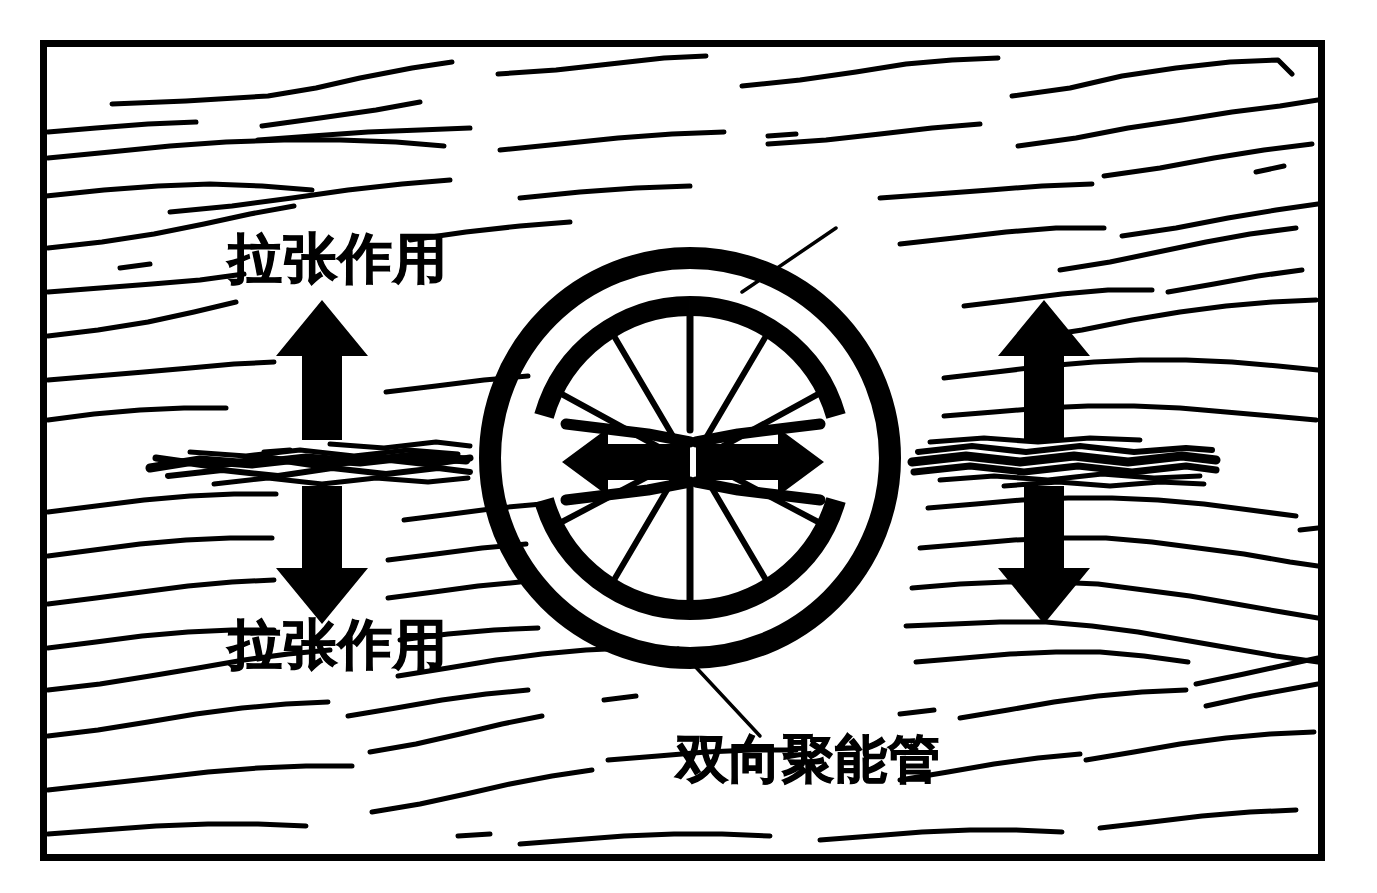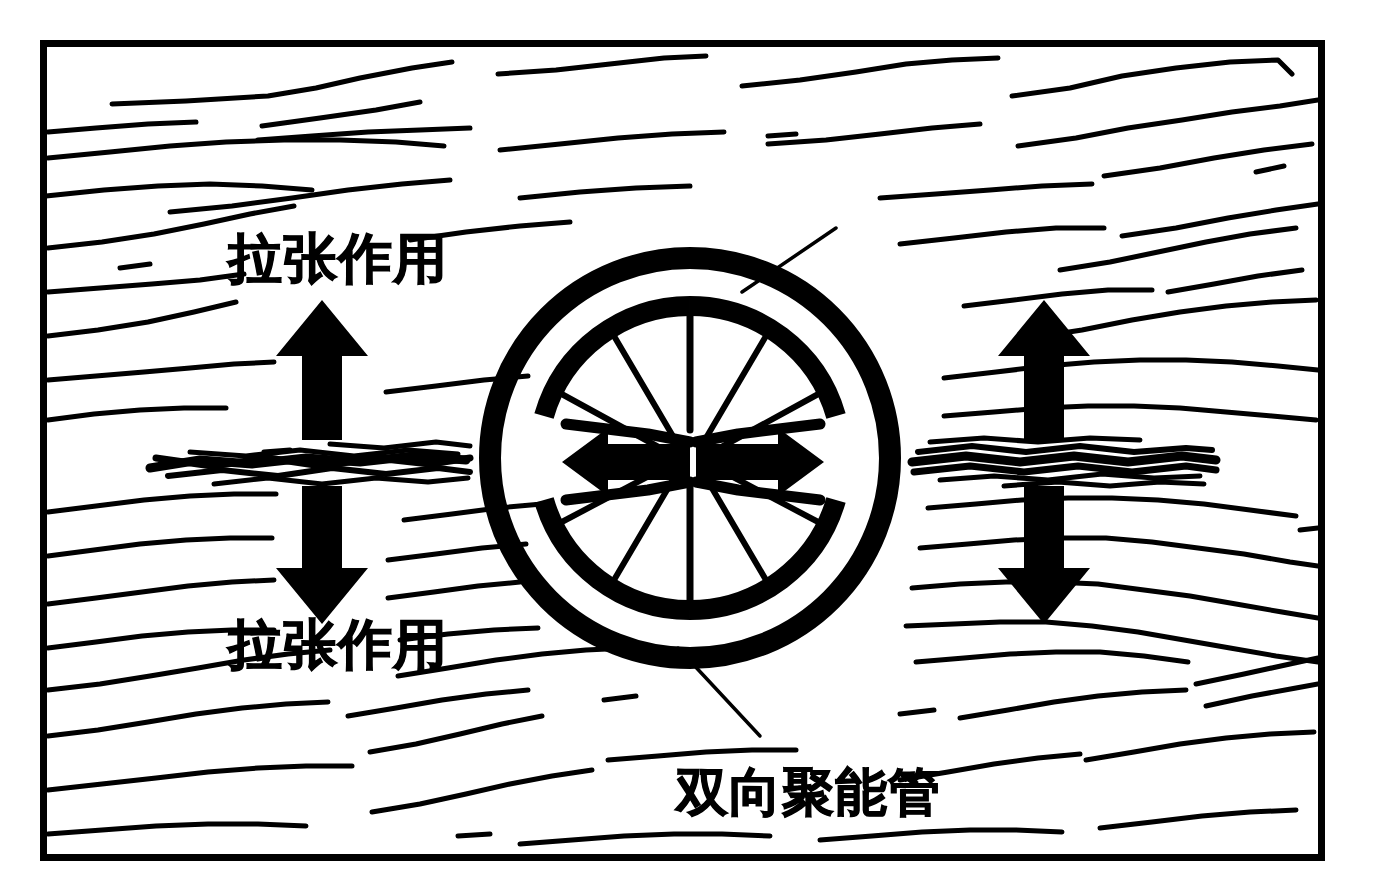--- a/index.html
+++ b/index.html
@@ -48,21 +48,21 @@
     top: 618px;
     font-size: 54px;
   }
   #label-blasthole {
     left: 838px;
     top: 178px;
     font-size: 52px;
   }
   #label-energy-tube {
     left: 676px;
-    top: 766px;
+    top: 733px;
     font-size: 52px;
   }
 </style>
 </head>
 <body>
 
 <div id="figure-root">
 
   <svg id="figure-svg" viewBox="0 0 1377 893" preserveAspectRatio="none" xmlns="http://www.w3.org/2000/svg">
 

